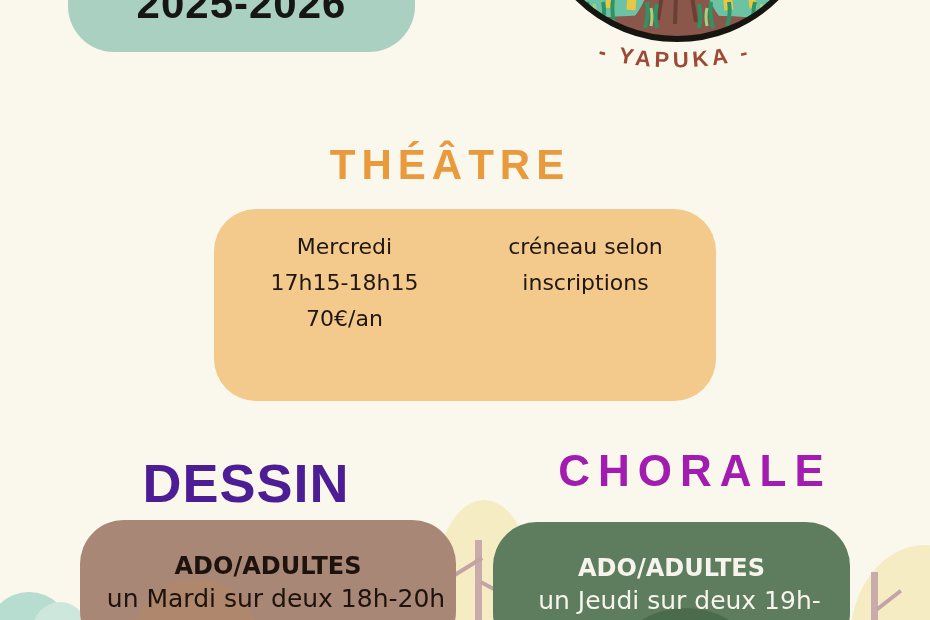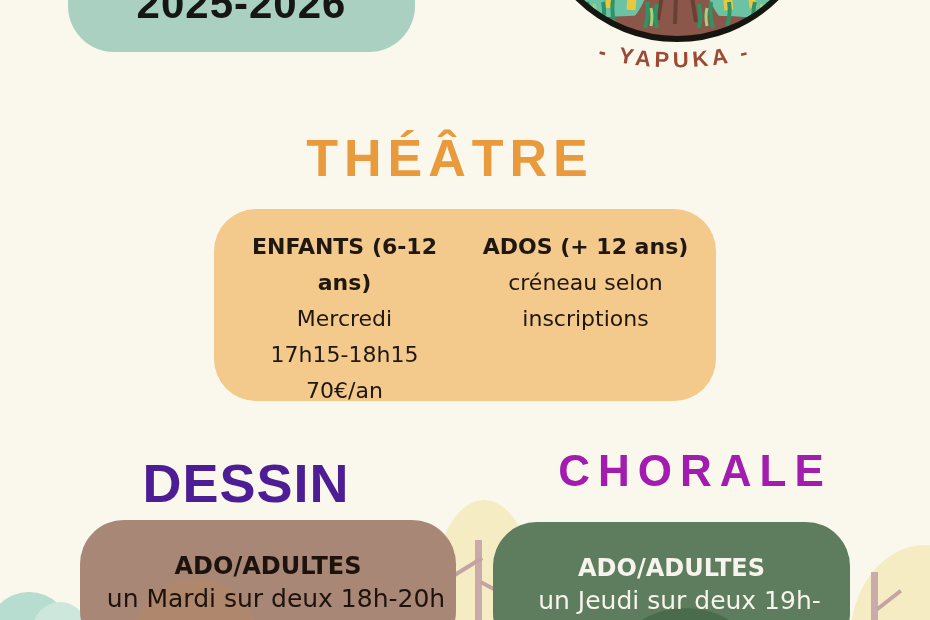--- a/index.html
+++ b/index.html
@@ -15,21 +15,21 @@
 
   
   .logo-svg{position:absolute;left:527px;top:-252px;z-index:3;}
   .brand-svg{position:absolute;left:563px;top:36px;z-index:3;}
   .brand-svg text{font-family:"Liberation Sans","DejaVu Sans",sans-serif;
     font-weight:700;font-size:22px;letter-spacing:4px;fill:#9c4a36;}
 
   
   .big-title{position:absolute;text-align:center;
     font-family:"Liberation Sans","DejaVu Sans",sans-serif;font-weight:800;z-index:3;}
-  .title-theatre{left:215px;width:470px;top:128px;font-size:52px;letter-spacing:6px;color:#e89a3c;}
+  .title-theatre{left:215px;width:470px;top:141px;font-size:42px;letter-spacing:6px;color:#e89a3c;}
   .title-dessin{left:56px;width:380px;top:452px;font-size:54px;letter-spacing:1px;color:#4c1d95;}
   .title-chorale{left:505px;width:380px;top:446px;font-size:44px;letter-spacing:8px;color:#a21caf;}
 
   
   .theatre-box{position:absolute;left:214px;top:209px;width:502px;height:192px;
     background:#f3c98c;border-radius:42px;display:flex;z-index:2;
     padding:20px 10px 0 10px;box-sizing:border-box;}
   .theatre-col{width:50%;text-align:center;color:#1f1710;}
   .col-header{font-weight:700;font-size:22px;line-height:36px;}
   .col-line{font-size:22px;line-height:36px;}
@@ -124,27 +124,25 @@
     </defs>
   <text text-anchor="middle">
     <textPath href="#brandarc" startOffset="50%">- YAPUKA -</textPath>
   </text>
 </svg>
 
 <div class="big-title title-theatre">THÉÂTRE</div>
 
 <div class="theatre-box">
   <div class="theatre-col">
-    <div class="col-header">ENFANTS (6-12 ans)</div>
     <div class="col-line">Mercredi</div>
     <div class="col-line">17h15-18h15</div>
     <div class="col-line">70€/an</div>
   </div>
   <div class="theatre-col">
-    <div class="col-header">ADOS (+ 12 ans)</div>
     <div class="col-line">créneau selon</div>
     <div class="col-line">inscriptions</div>
   </div>
 </div>
 
 <div class="big-title title-dessin">DESSIN</div>
 
 <div class="activity-box dessin-box">
   <div class="inner-tree-canopy"></div>
 

